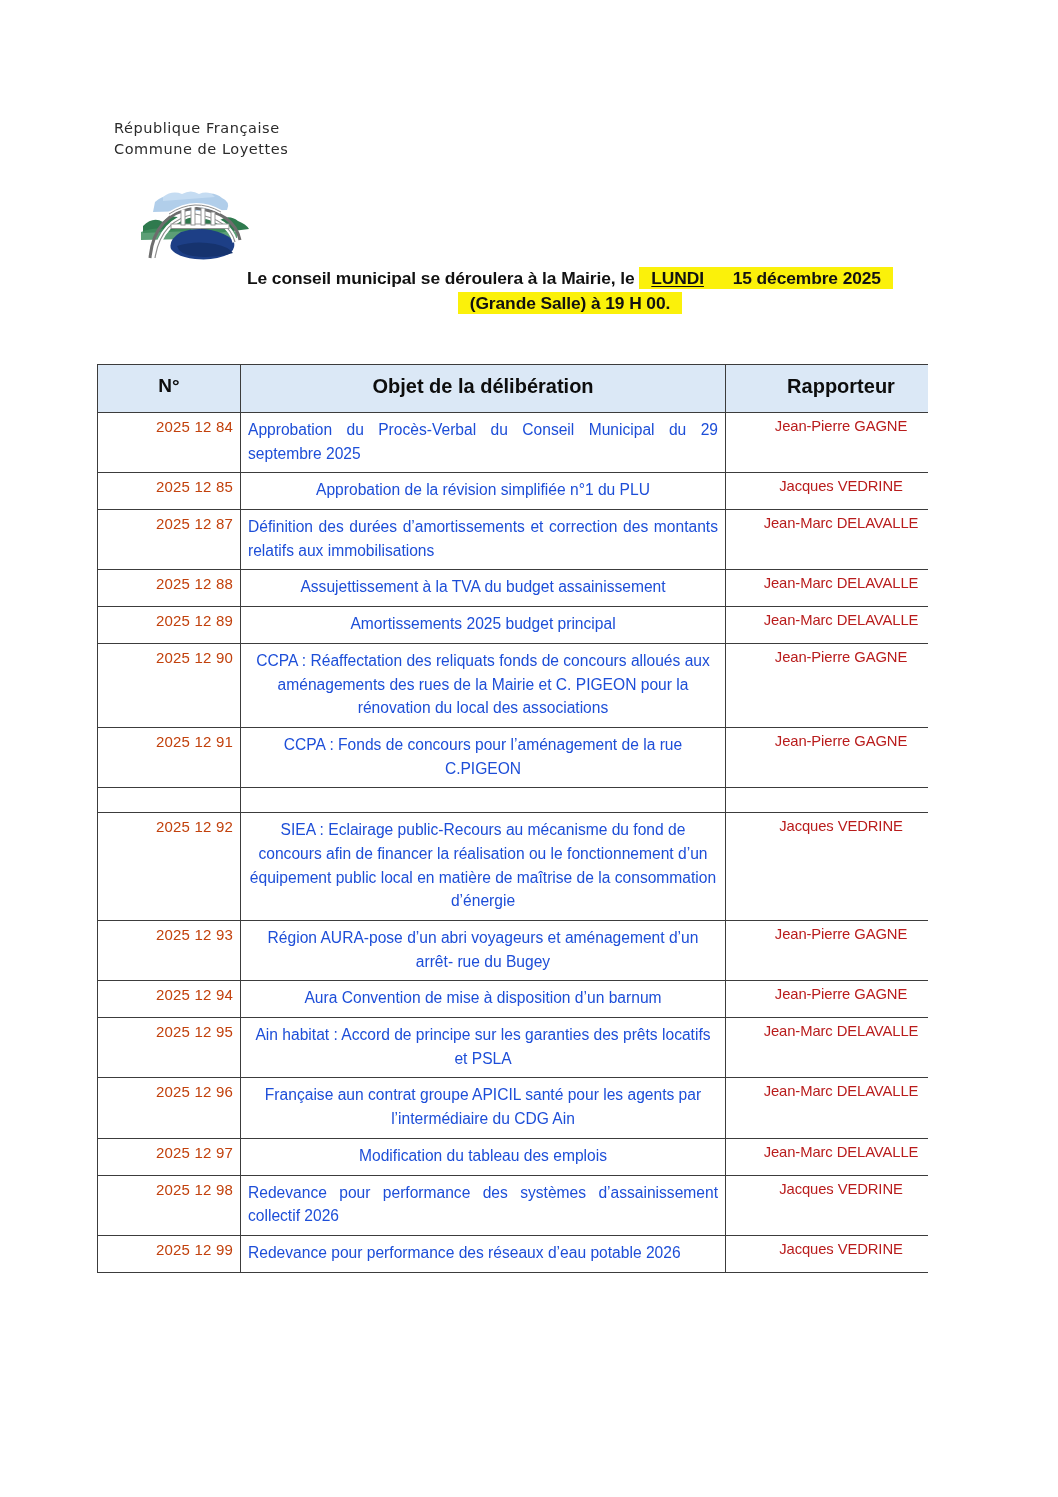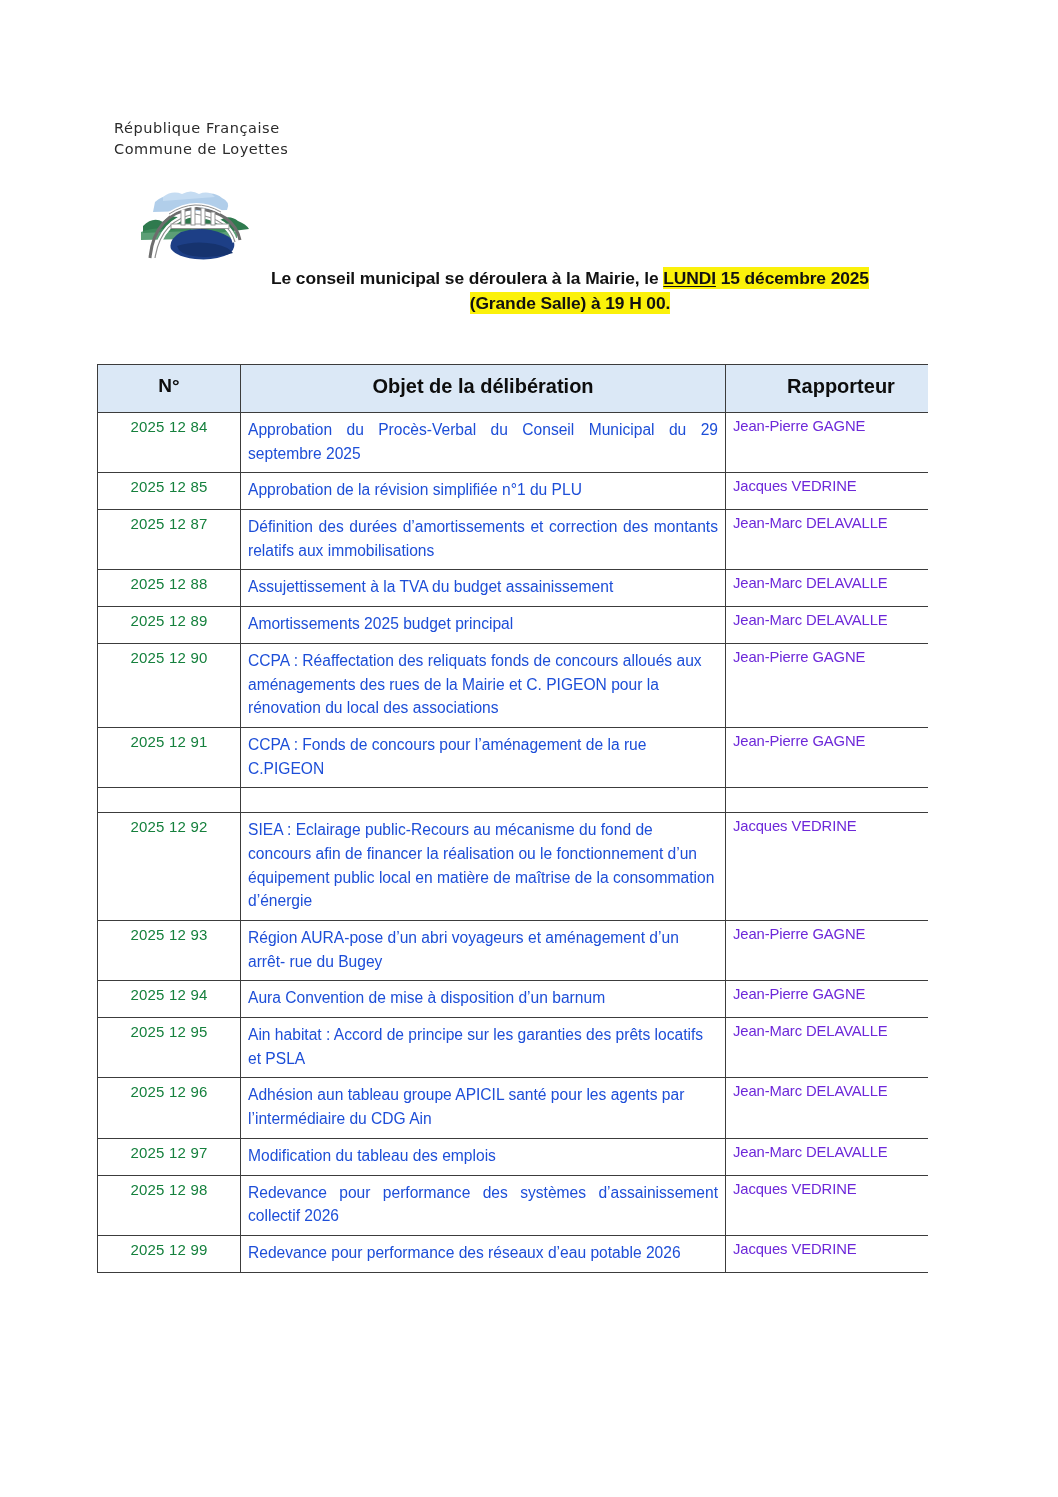--- a/index.html
+++ b/index.html
@@ -53,21 +53,21 @@
     text-align: center;
     font-family: "Liberation Sans", sans-serif;
     font-weight: bold;
     font-size: 17.4px;
     line-height: 1.45;
     color: #111111;
     letter-spacing: -0.1px;
   }
   .hl {
     background: #fbf10a;
-    padding: 1px 0;
+    padding: 1px 12px;
     box-decoration-break: clone;
     -webkit-box-decoration-break: clone;
   }
   .und { text-decoration: underline; text-underline-offset: 2px; }
 
   
   .tbl-wrap {
     position: absolute;
     left: 97px;
     top: 364px;
@@ -93,37 +93,38 @@
     text-align: center;
     font-weight: bold;
     font-size: 20px;
     padding-top: 10px;
     padding-bottom: 14px;
     color: #0d0d0d;
   }
   table.delib thead th.th-num { font-size: 19px; }
 
   td.num {
-    text-align: center;
+    text-align: right;
     font-size: 15px;
     white-space: nowrap;
     letter-spacing: 0.2px;
-    color: #15803d;
+    color: #c2410c;
   }
   td.obj {
     text-align: justify;
     text-justify: inter-word;
     font-size: 15.6px;
     line-height: 1.52;
     color: #1d4ed8;
   }
-  td.obj.left { text-align: left; }
+  td.obj.left { text-align: center; }
   td.rap {
+    text-align: center;
     font-size: 14.8px;
-    color: #6d28d9;
+    color: #b91c1c;
     white-space: nowrap;
     letter-spacing: -0.1px;
   }
   tr.blank td { height: 24px; padding: 0; }
 </style>
 </head>
 <body>
 
 <div class="page">
 
@@ -236,21 +237,21 @@
             <td class="obj left">Aura Convention de mise à disposition d’un barnum</td>
             <td class="rap">Jean-Pierre GAGNE</td>
           </tr>
           <tr>
             <td class="num">2025 12 95</td>
             <td class="obj left">Ain habitat : Accord de principe sur les garanties des prêts locatifs et PSLA</td>
             <td class="rap">Jean-Marc DELAVALLE</td>
           </tr>
           <tr>
             <td class="num">2025 12 96</td>
-            <td class="obj left">Adhésion aun tableau groupe APICIL santé pour les agents par l’intermédiaire du CDG Ain</td>
+            <td class="obj left">Française aun contrat groupe APICIL santé pour les agents par l’intermédiaire du CDG Ain</td>
             <td class="rap">Jean-Marc DELAVALLE</td>
           </tr>
           <tr>
             <td class="num">2025 12 97</td>
             <td class="obj left">Modification du tableau des emplois</td>
             <td class="rap">Jean-Marc DELAVALLE</td>
           </tr>
           <tr>
             <td class="num">2025 12 98</td>
             <td class="obj">Redevance pour performance des systèmes d’assainissement collectif 2026</td>

